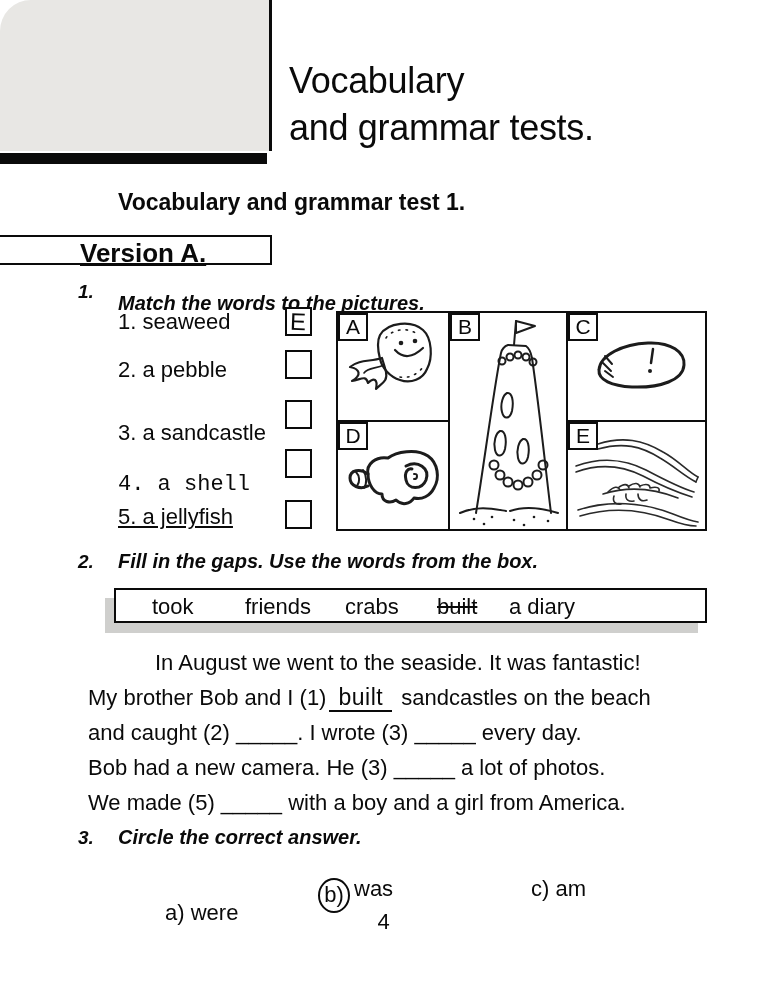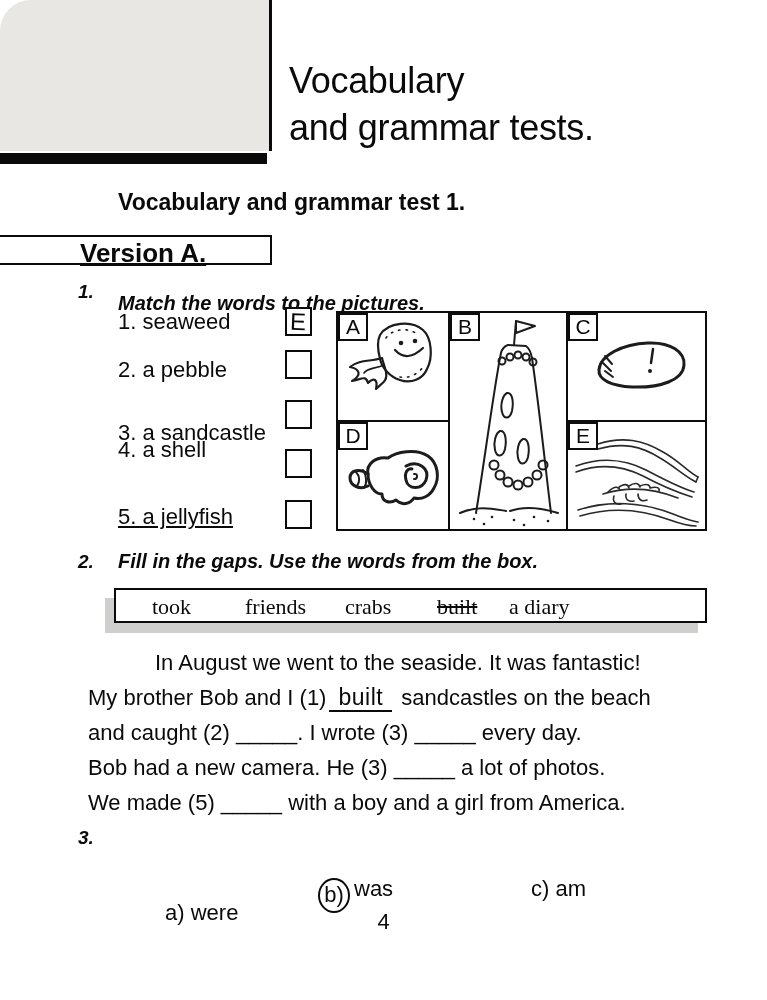--- a/index.html
+++ b/index.html
@@ -30,21 +30,21 @@
   .cell-d{left:0;top:109px;width:112px;height:107px;border-right:2px solid #0d0d0d;}
   .cell-b{left:112px;top:0;width:118px;height:216px;border-right:2px solid #0d0d0d;}
   .cell-c{left:230px;top:0;width:137px;height:109px;border-bottom:2px solid #0d0d0d;}
   .cell-e{left:230px;top:109px;width:137px;height:107px;}
   .pic-label{position:absolute;left:0;top:0;width:30px;height:28px;border:2px solid #0d0d0d;box-sizing:border-box;
     background:#fff;display:flex;align-items:center;justify-content:center;font-size:21px;z-index:2;}
   .cell svg{position:absolute;left:0;top:0;}
   
   .word-box{left:114px;top:588px;width:593px;height:35px;border:2px solid #0a0a0a;box-sizing:border-box;background:#fff;
     box-shadow:-9px 10px 0 #cfcfcd;}
-  .word{position:absolute;top:2px;font-size:22px;line-height:29px;white-space:nowrap;font-family:Liberation Serif, serif;}
+  .word{position:absolute;top:2px;font-size:22px;line-height:29px;white-space:nowrap;}
   .struck{text-decoration:line-through;text-decoration-thickness:2px;}
   
   .para{left:88px;top:645px;width:660px;font-size:22px;}
   .para .pline{height:35px;line-height:35px;white-space:nowrap;}
   .indent{padding-left:67px;}
   .blank-answer{display:inline-block;border-bottom:2.5px solid #0a0a0a;padding:0 9px;margin:0 3px;
     font-size:23px;letter-spacing:0.5px;line-height:26px;}
   
   .question{font-size:22px;white-space:nowrap;}
   .opt{font-size:22px;white-space:nowrap;}
@@ -67,21 +67,21 @@
   <div class="abs version-box">
     <span class="version-label">Version A.</span>
   </div>
 
   <div class="abs ex-num" style="left:78px;top:281px;">1.</div>
   <div class="abs ex-instr" style="left:118px;top:280px;margin-top:12px;">Match the words to the pictures.</div>
 
   <div class="abs match-label" style="left:118px;top:309px;">1. seaweed</div>
   <div class="abs match-label" style="left:118px;top:357px;">2. a pebble</div>
   <div class="abs match-label" style="left:118px;top:420px;text-align:center;">3. a sandcastle</div>
-  <div class="abs match-label" style="left:118px;top:437px;">4. a shell</div>
+  <div class="abs match-label" style="left:118px;top:472px;font-family:Liberation Mono, monospace;">4. a shell</div>
   <div class="abs match-label" style="left:118px;top:504px;text-decoration:underline;">5. a jellyfish</div>
 
   <div class="abs answer-box" style="left:285px;top:307px;">
     <span class="hand">E</span>
   </div>
   <div class="abs answer-box" style="left:285px;top:350px;"></div>
   <div class="abs answer-box" style="left:285px;top:400px;"></div>
   <div class="abs answer-box" style="left:285px;top:449px;"></div>
   <div class="abs answer-box" style="left:285px;top:500px;"></div>
 
@@ -200,20 +200,21 @@
 
   <div class="abs para">
     <div class="pline indent">In August we went to the seaside. It was fantastic!</div>
     <div class="pline"><span>My brother Bob and I (1)</span><span class="blank-answer">built</span> <span>sandcastles on the beach</span></div>
     <div class="pline">and caught (2) _____. I wrote (3) _____ every day.</div>
     <div class="pline">Bob had a new camera. He (3) _____ a lot of photos.</div>
     <div class="pline">We made (5) _____ with a boy and a girl from America.</div>
   </div>
 
   <div class="abs ex-num" style="left:78px;top:827px;">3.</div>
+  <div class="abs ex-instr" style="left:118px;top:826px;">Circle the correct answer.</div>
 
 
   <div class="abs opt" style="left:165px;top:876px;margin-top:24px;"><span>a)</span> <span>were</span></div>
   <div class="abs opt" style="left:318px;top:876px;"><span class="circle-key">
         <span>b)</span>
       </span><span>was</span></div>
   <div class="abs opt" style="left:497px;top:876px;margin-left:34px;"><span>c)</span> <span>am</span></div>
 
   <div class="abs page-num">4</div>
 

